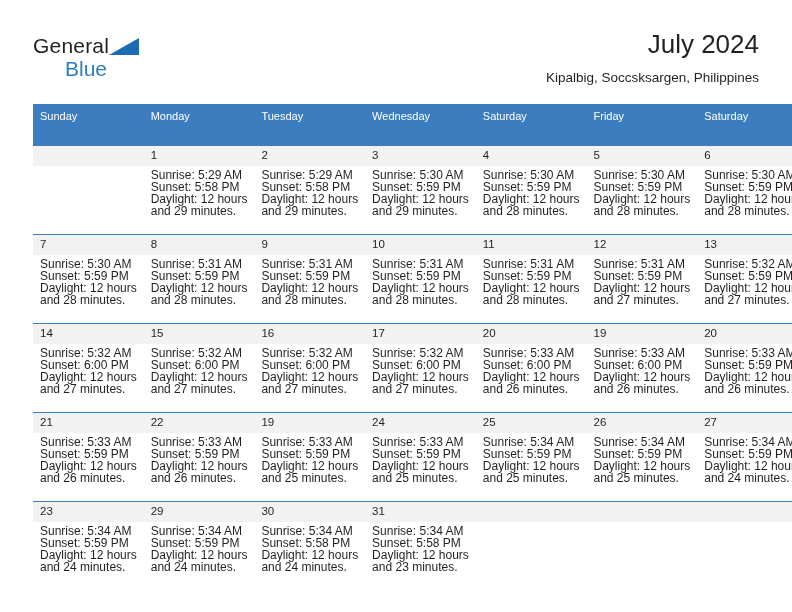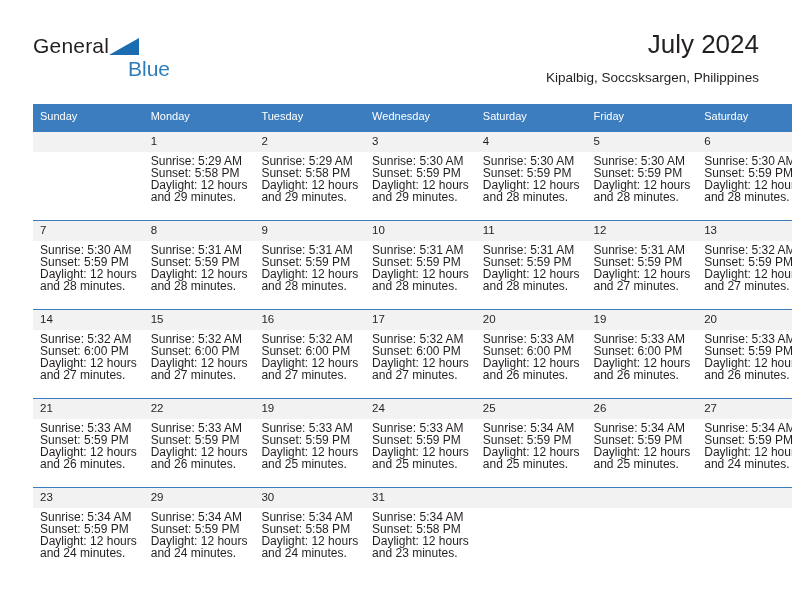--- a/index.html
+++ b/index.html
@@ -44,21 +44,20 @@
     font-family: "Liberation Sans", sans-serif;
   }
   .brand-blue {
     font-size: 21px;
     color: #2e7ebb;
     line-height: 21px;
     margin-left: 32px;
     display: block;
     margin-top: 2px;
     font-family: "Liberation Sans", sans-serif;
-    text-align: center;
   }
   .brand-row1 {
     display: flex;
     align-items: flex-end;
   }
   .brand-triangle {
     width: 0;
     height: 0;
     border-style: solid;
     border-width: 0 0 17px 30px;
@@ -95,21 +94,21 @@
     width: 726px;
     border-collapse: collapse;
     table-layout: fixed;
   }
   .calendar th {
     background: #3b7dbf;
     color: #ffffff;
     font-size: 11px;
     font-weight: normal;
     text-align: left;
-    padding: 6px 0 8px 7px;
+    padding: 6px 0 22px 7px;
     line-height: 13px;
     border: none;
     width: 103.71px;
   }
   .week-row > td {
     vertical-align: top;
     padding: 0;
     border-top: 1px solid #3b7dbf;
     height: 89px;
     box-sizing: border-box;

